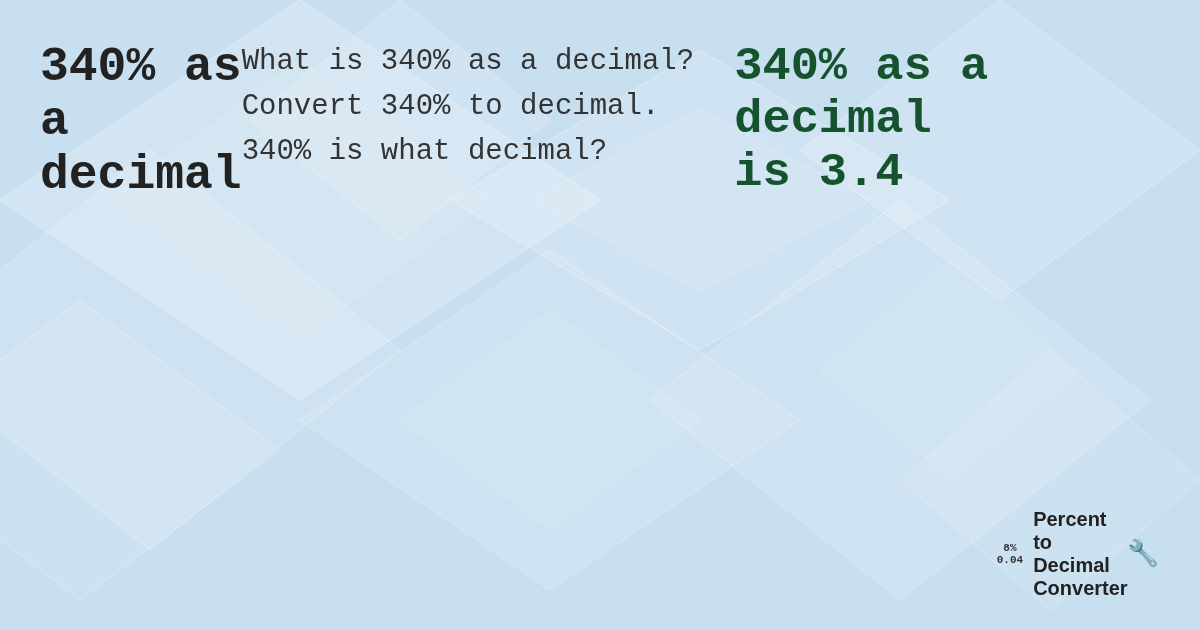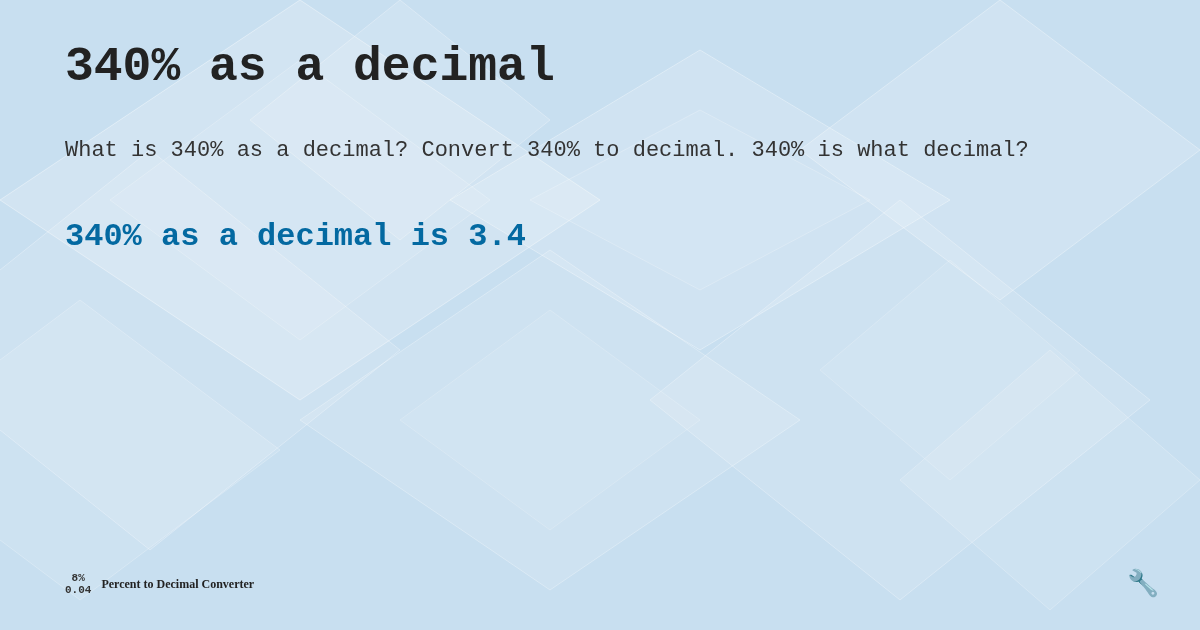--- a/index.html
+++ b/index.html
@@ -26,47 +26,46 @@
       width: 100%;
       height: 100%;
     }
 
     .content {
       position: relative;
       z-index: 1;
       padding: 40px 40px 30px 40px;
       height: 100%;
       display: flex;
-      flex-direction: column;
-      margin-left: 25px;
+      flex-direction: row;
     }
 
     .main-title {
       font-family: 'Courier New', Courier, monospace;
       font-size: 48px;
       font-weight: 900;
       color: #222;
       margin-bottom: 40px;
       letter-spacing: 0px;
     }
 
     .description {
       font-family: 'Courier New', Courier, monospace;
-      font-size: 22px;
+      font-size: 29px;
       font-weight: 400;
       color: #333;
       line-height: 1.55;
       margin-bottom: 50px;
     }
 
     .result-line {
       font-family: 'Courier New', Courier, monospace;
-      font-size: 32px;
+      font-size: 47px;
       font-weight: 900;
-      color: #0369a1;
+      color: #14532d;
       margin-bottom: auto;
     }
 
     .footer {
       display: flex;
       align-items: center;
       justify-content: space-between;
       margin-top: auto;
       padding-top: 10px;
     }
@@ -82,22 +81,22 @@
       flex-direction: column;
       align-items: center;
       font-family: 'Courier New', Courier, monospace;
       font-size: 11px;
       font-weight: 700;
       color: #333;
       line-height: 1.1;
     }
 
     .footer-label {
-      font-family: Liberation Serif, serif;
-      font-size: 12px;
+      font-family: Liberation Sans, sans-serif;
+      font-size: 20px;
       font-weight: 900;
       color: #222;
     }
 
     .footer-logo {
       font-family: 'Courier New', Courier, monospace;
       font-size: 22px;
       font-weight: 900;
       color: #1a1a1a;
       display: flex;

